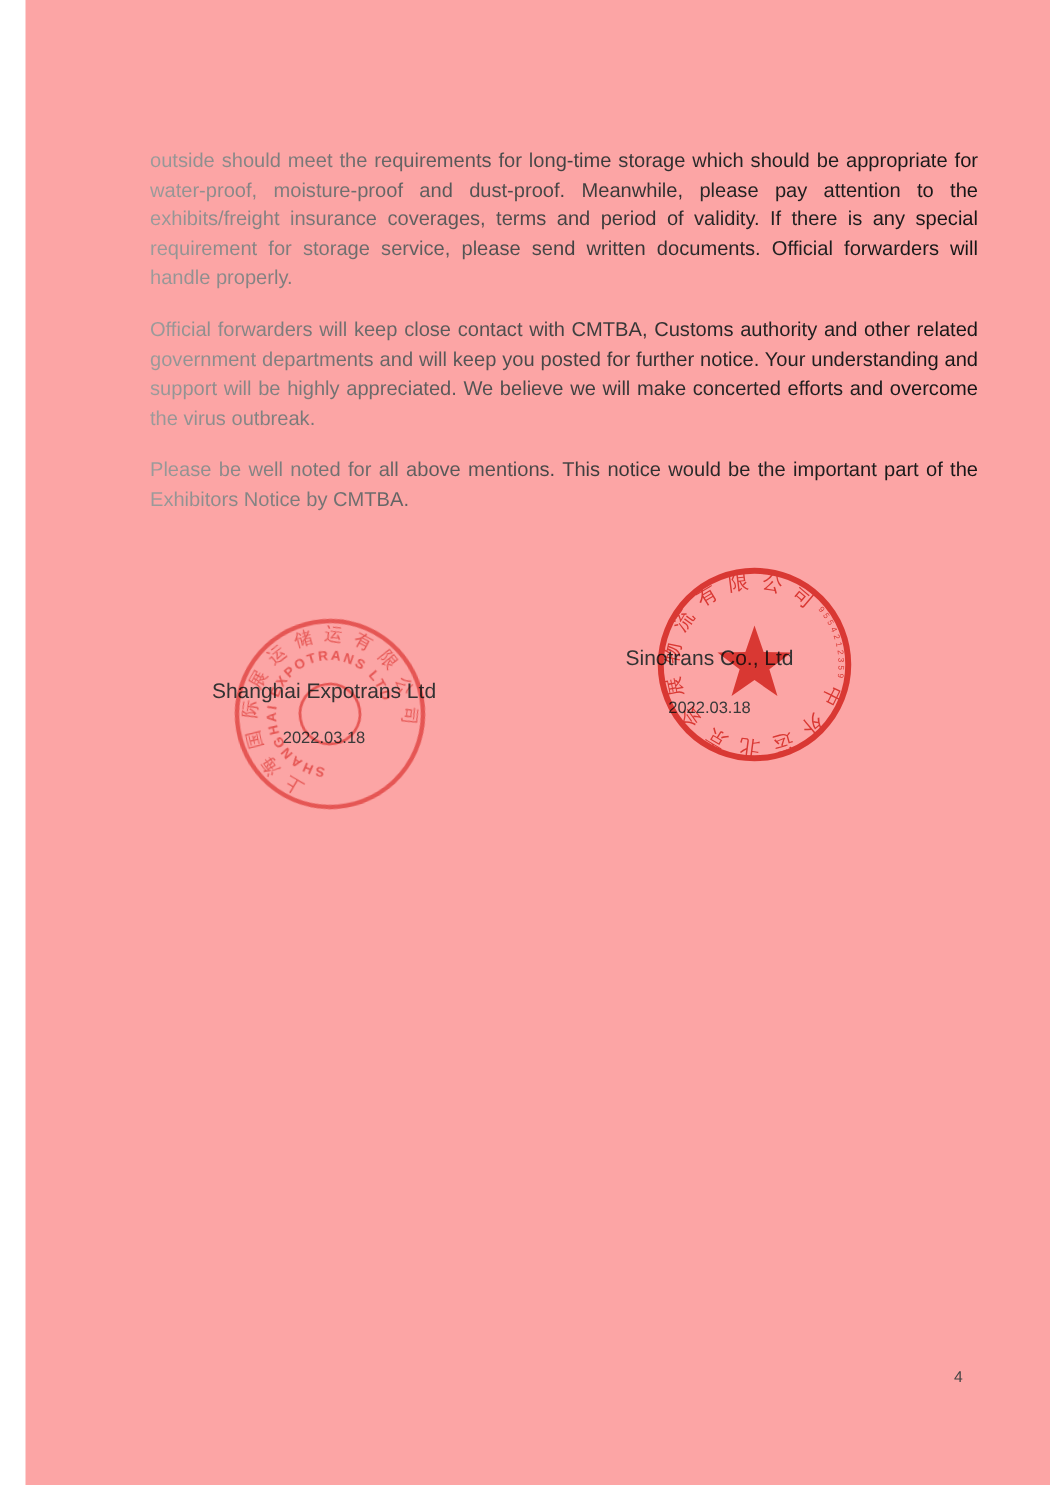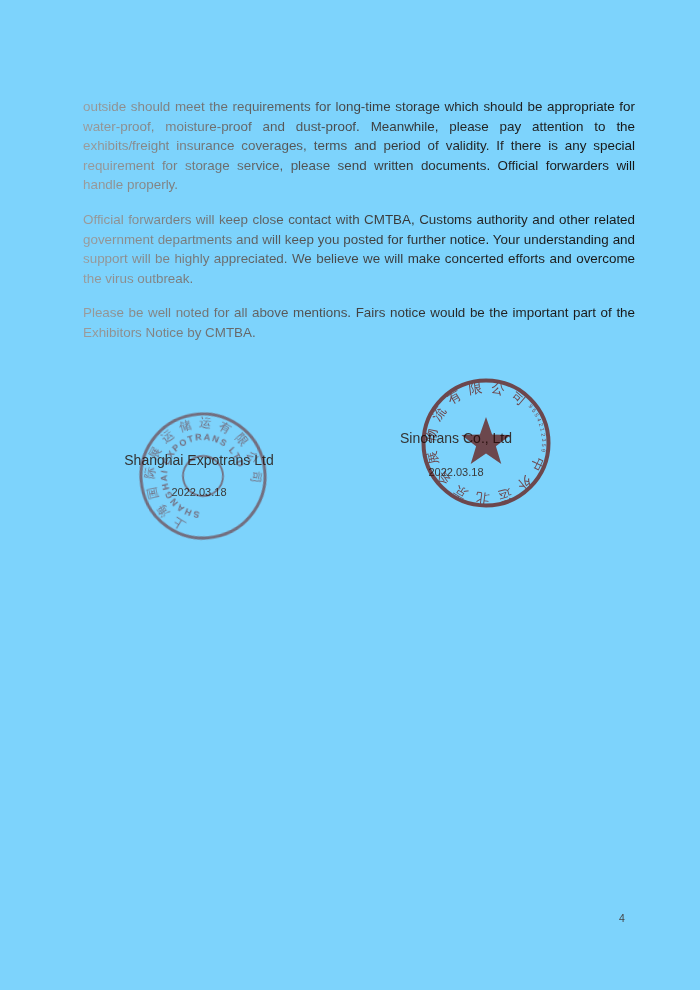--- a/index.html
+++ b/index.html
@@ -1,18 +1,18 @@
 <!DOCTYPE html>
 <html><head>
 <meta charset="utf-8">
 <style>
   html,body{margin:0;padding:0;background:#fff;}
   body{width:700px;height:990px;position:relative;overflow:hidden;
        font-family:"Liberation Sans","DejaVu Sans",sans-serif;}
-  .page{position:absolute;inset:0;background:#7dd3fc;}
+  .page{position:absolute;inset:0;background:#fca5a5;margin-left:17px;}
 
   
   .doc-text{position:absolute;left:83px;top:97px;width:552px;
             font-size:13.4px;line-height:19.6px;color:#3c3c3c;
             text-align:justify;}
   .doc-text p{margin:0 0 15px 0;}
   @supports (-webkit-background-clip: text){
     .doc-text p{
       background:linear-gradient(90deg,#9b9b9b 0%,#5a5a5a 35%,#232323 70%,#161616 100%);
       -webkit-background-clip:text;
@@ -36,21 +36,21 @@
                text-align:center;font-size:10.5px;color:#454545;}
 </style>
 </head>
 <body>
 
 <div class="page">
 
   <div class="doc-text">
     <p>outside should meet the requirements for long-time storage which should be appropriate for water-proof, moisture-proof and dust-proof.  Meanwhile, please pay attention to the exhibits/freight insurance coverages, terms and period of validity.  If there is any special requirement for storage service, please send written documents. Official forwarders will handle properly.</p>
     <p>Official forwarders will keep close contact with CMTBA, Customs authority and other related government departments and will keep you posted for further notice. Your understanding and support will be highly appreciated. We believe we will make concerted efforts and overcome the virus outbreak.</p>
-    <p>Please be well noted for all above mentions. Fairs notice would be the important part of the Exhibitors Notice by CMTBA.</p>
+    <p>Please be well noted for all above mentions. This notice would be the important part of the Exhibitors Notice by CMTBA.</p>
   </div>
 
   <div class="sig sig-left">
     <div class="name">Shanghai Expotrans Ltd</div>
     <div class="date">2022.03.18</div>
   </div>
 
   <div class="sig sig-right">
     <div class="name">Sinotrans Co., Ltd</div>
     <div class="date">2022.03.18</div>

